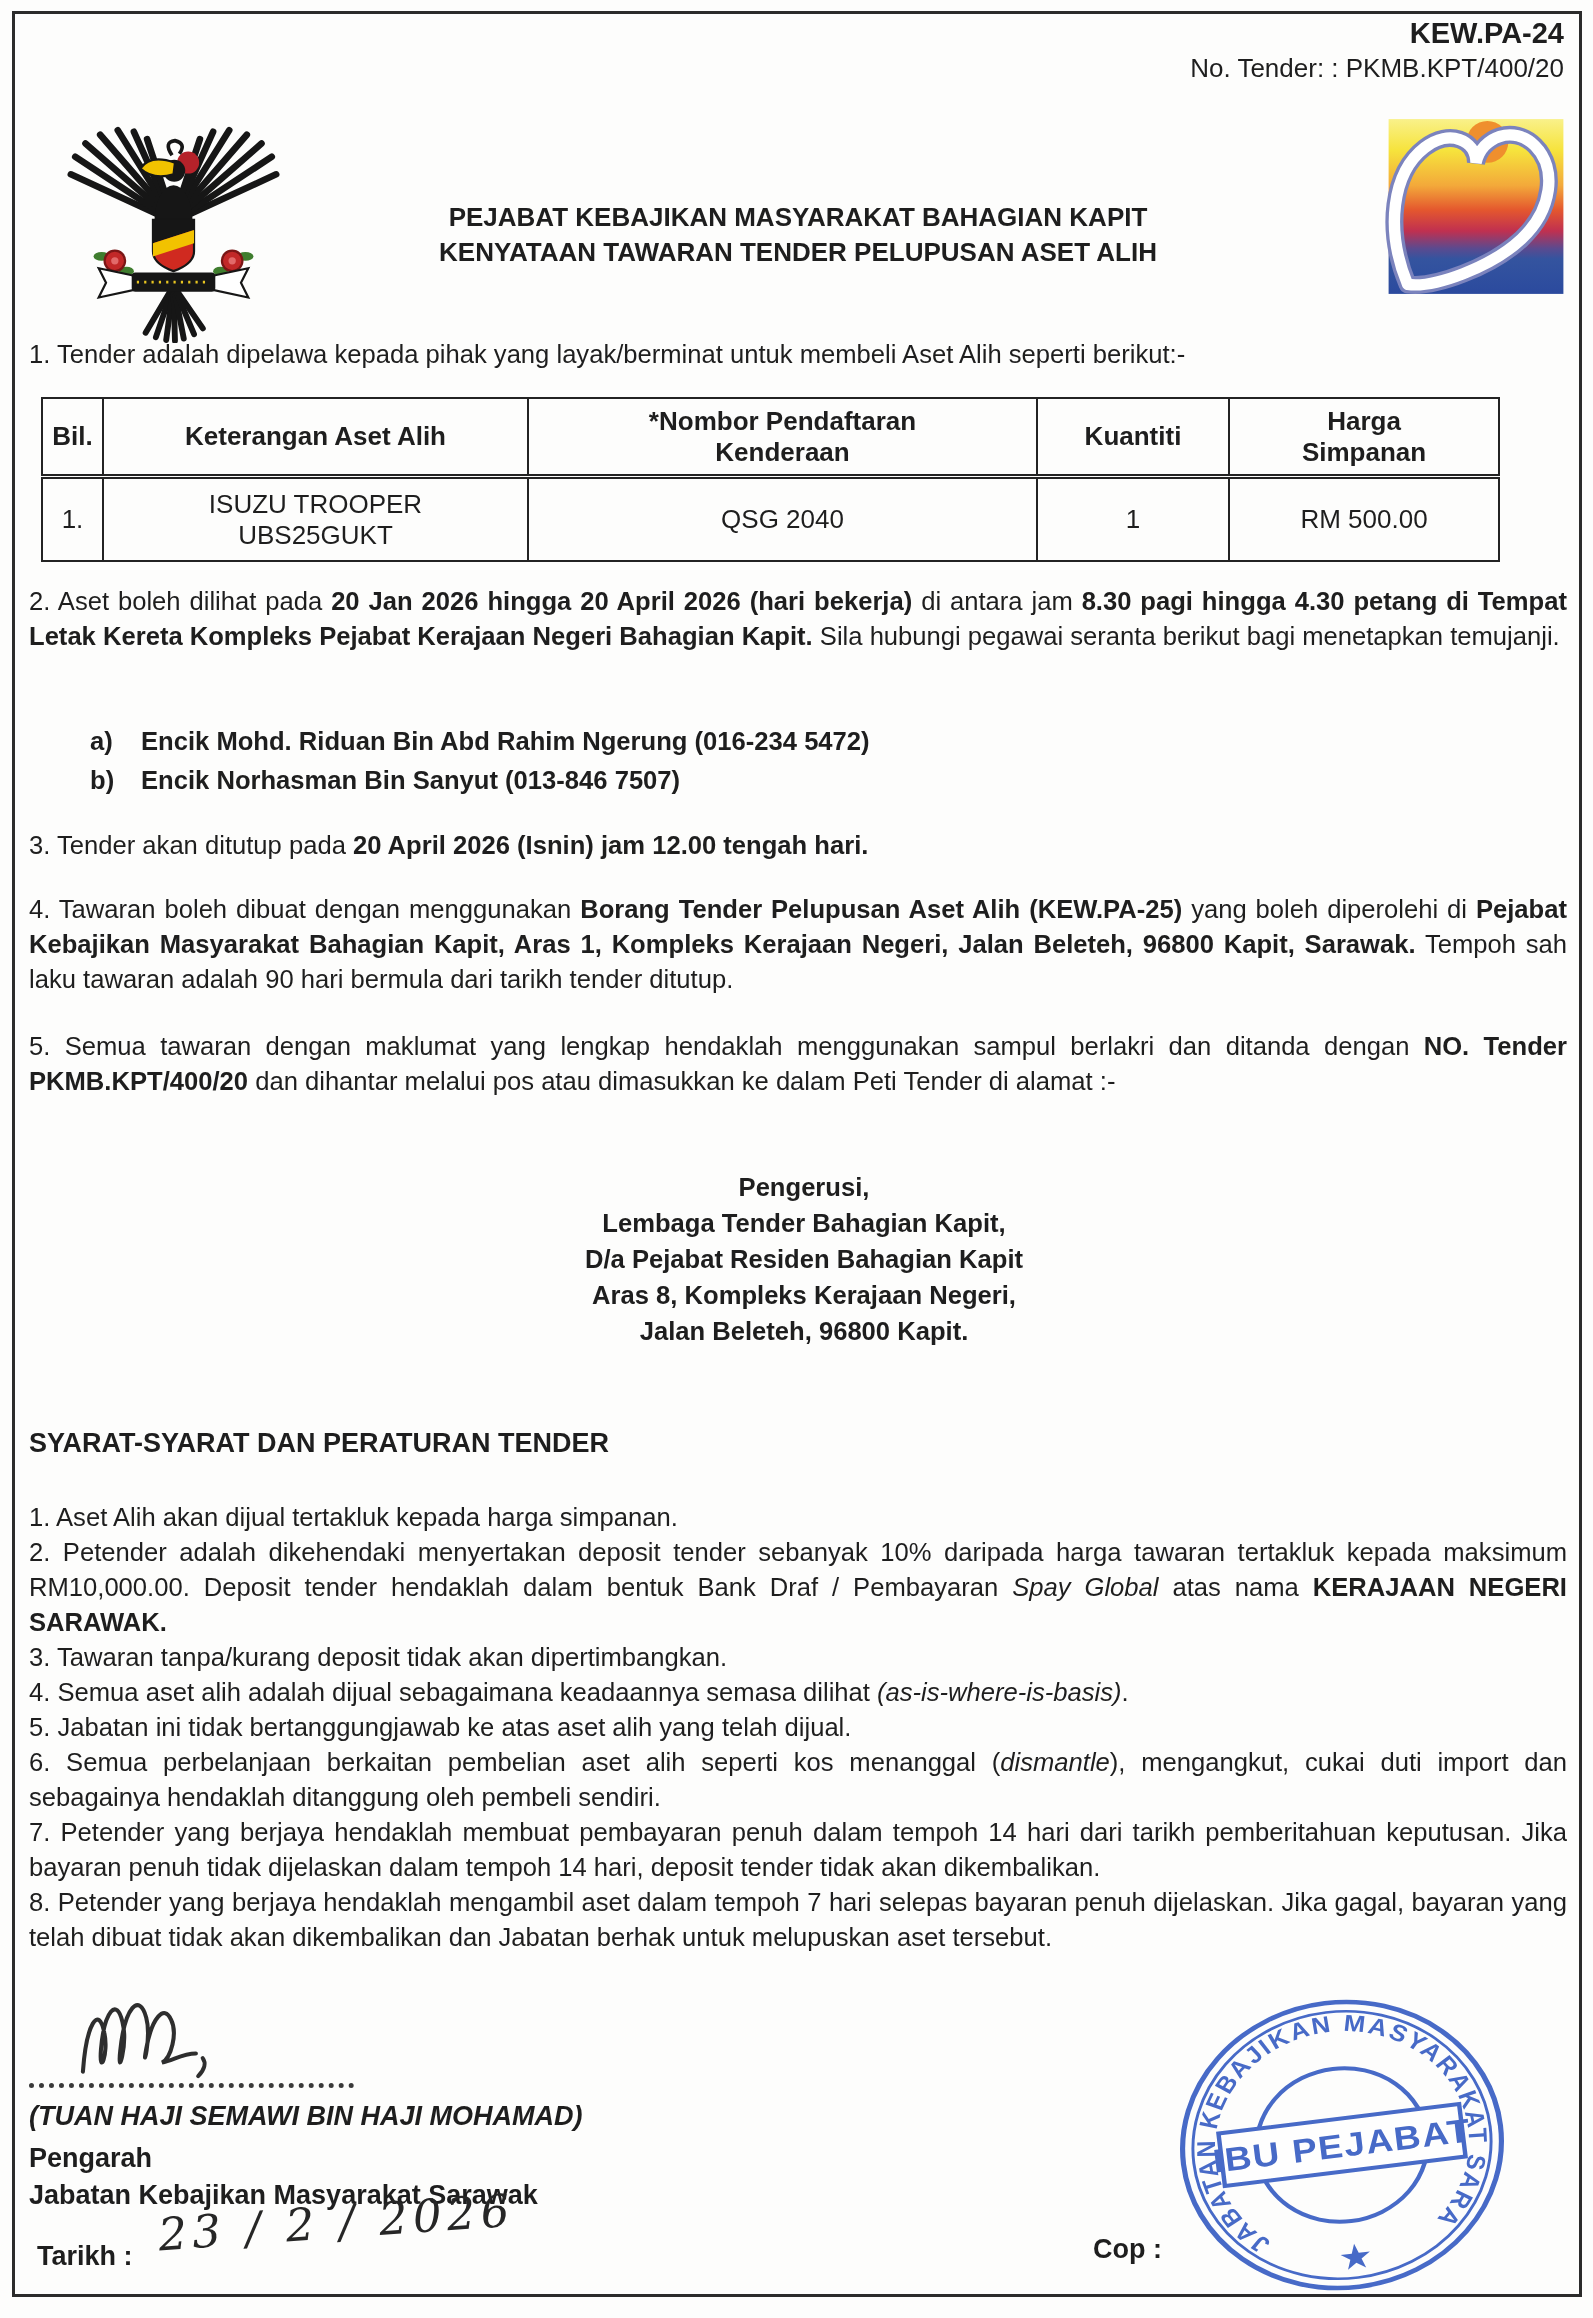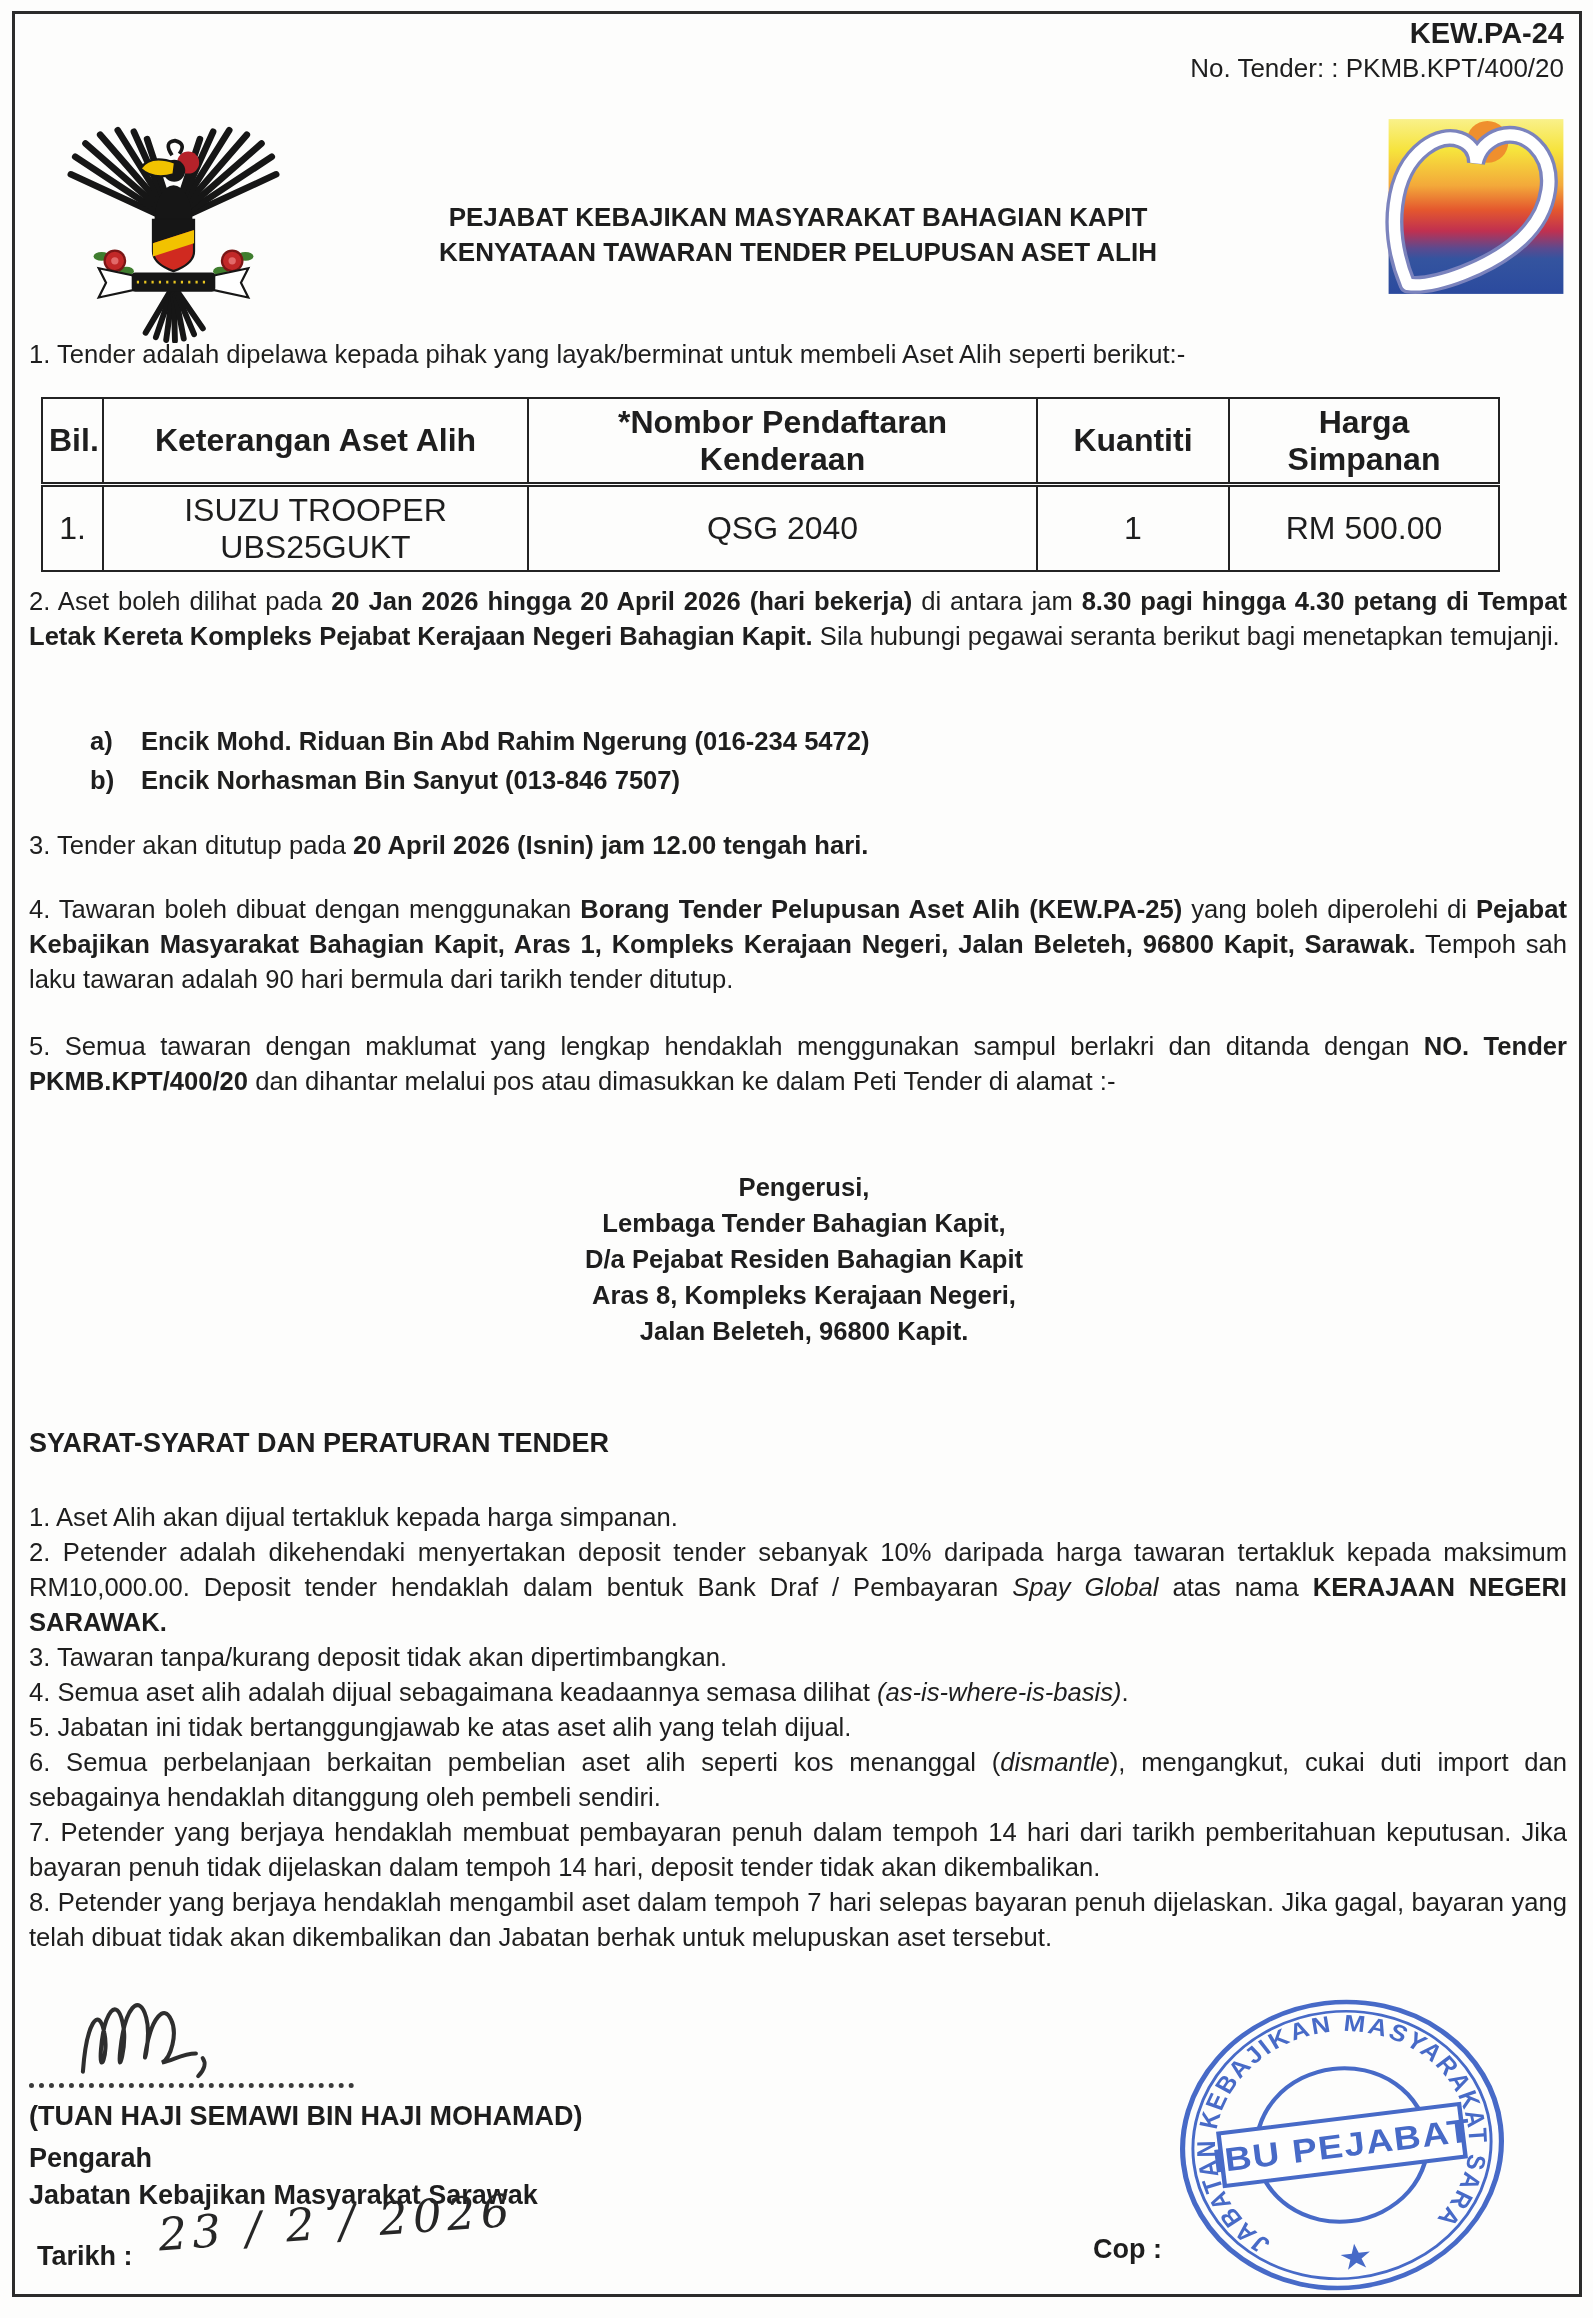--- a/index.html
+++ b/index.html
@@ -12,34 +12,34 @@
   .tender-no{position:absolute;top:53px;right:30px;font-size:26px;}
   .crest{position:absolute;left:54px;top:101px;width:239px;height:242px;}
   .title-block{position:absolute;left:226px;top:164px;width:1144px;text-align:center;font-weight:bold;font-size:26px;line-height:35px;margin-top:36px;}
   .dept-logo{position:absolute;left:1381px;top:111px;width:190px;height:191px;}
   .para{position:absolute;left:29px;width:1538px;margin:0;font-size:25.6px;line-height:35px;text-align:justify;}
   .p1{top:337px;}
   .p2{top:584px;}
   .p3{top:828px;}
   .p4{top:892px;}
   .p5{top:1029px;}
-  .asset-table{position:absolute;left:41px;top:397px;width:1457px;border-collapse:collapse;table-layout:fixed;font-size:32px;}
+  .asset-table{position:absolute;left:41px;top:397px;width:1457px;border-collapse:collapse;table-layout:fixed;font-size:26px;}
   .asset-table th,.asset-table td{border:2.3px solid #232323;text-align:center;vertical-align:middle;white-space:pre-line;padding:4.5px 6px;}
   .asset-table thead th{height:66px;font-weight:bold;border-bottom:5.3px double #232323;}
   .asset-table tbody td{height:72px;}
   .contacts{position:absolute;left:90px;top:722px;font-size:25.6px;font-weight:bold;line-height:39px;}
   .contact-line{display:flex;}
   .contact-label{width:51px;}
   .address{position:absolute;left:35px;top:1169px;width:1538px;text-align:center;font-weight:bold;font-size:25.6px;line-height:36px;}
   .syarat-heading{position:absolute;left:29px;top:1428px;font-size:27px;font-weight:bold;}
   .conditions{position:absolute;left:29px;top:1500px;width:1538px;}
   .conditions p{margin:0;font-size:25.6px;line-height:35px;text-align:justify;}
   .signature-svg{position:absolute;left:64px;top:1979px;width:248px;height:113px;}
   .dotted-line{position:absolute;left:29px;top:2083px;width:325px;border-bottom:5.3px dotted #3a3a3a;}
-  .sig-name{position:absolute;left:29px;top:2101px;font-size:27px;font-weight:bold;}
+  .sig-name{position:absolute;left:29px;top:2101px;font-size:27px;font-weight:bold;font-style:italic;}
   .sig-position{position:absolute;left:29px;top:2143px;font-size:27px;font-weight:bold;}
   .sig-dept{position:absolute;left:29px;top:2180px;font-size:27px;font-weight:bold;}
   .date-label{position:absolute;left:37px;top:2241px;font-size:27px;font-weight:bold;}
   .hand-date{position:absolute;left:158px;top:2196px;font-family:"DejaVu Serif", serif;font-style:italic;font-size:45px;letter-spacing:5.3px;color:#262626;transform:rotate(-4deg);}
   .cop-label{position:absolute;left:1093px;top:2234px;font-size:27px;font-weight:bold;}
   .stamp{position:absolute;left:1172px;top:1993px;width:340px;height:304px;transform:rotate(-7deg);opacity:.93;}
   .stamp .ring{fill:none;stroke:#3a5fc4;}
   .stamp .band{fill:#ffffff;stroke:#3a5fc4;stroke-width:3;}
   .stamp .ring-text{font-family:"Liberation Sans",sans-serif;font-size:17.5px;font-weight:bold;fill:#3a5fc4;letter-spacing:1.5px;}
   .stamp .center-text{font-family:"Liberation Sans",sans-serif;font-size:25px;font-weight:bold;fill:#3a5fc4;text-anchor:middle;letter-spacing:1px;}

